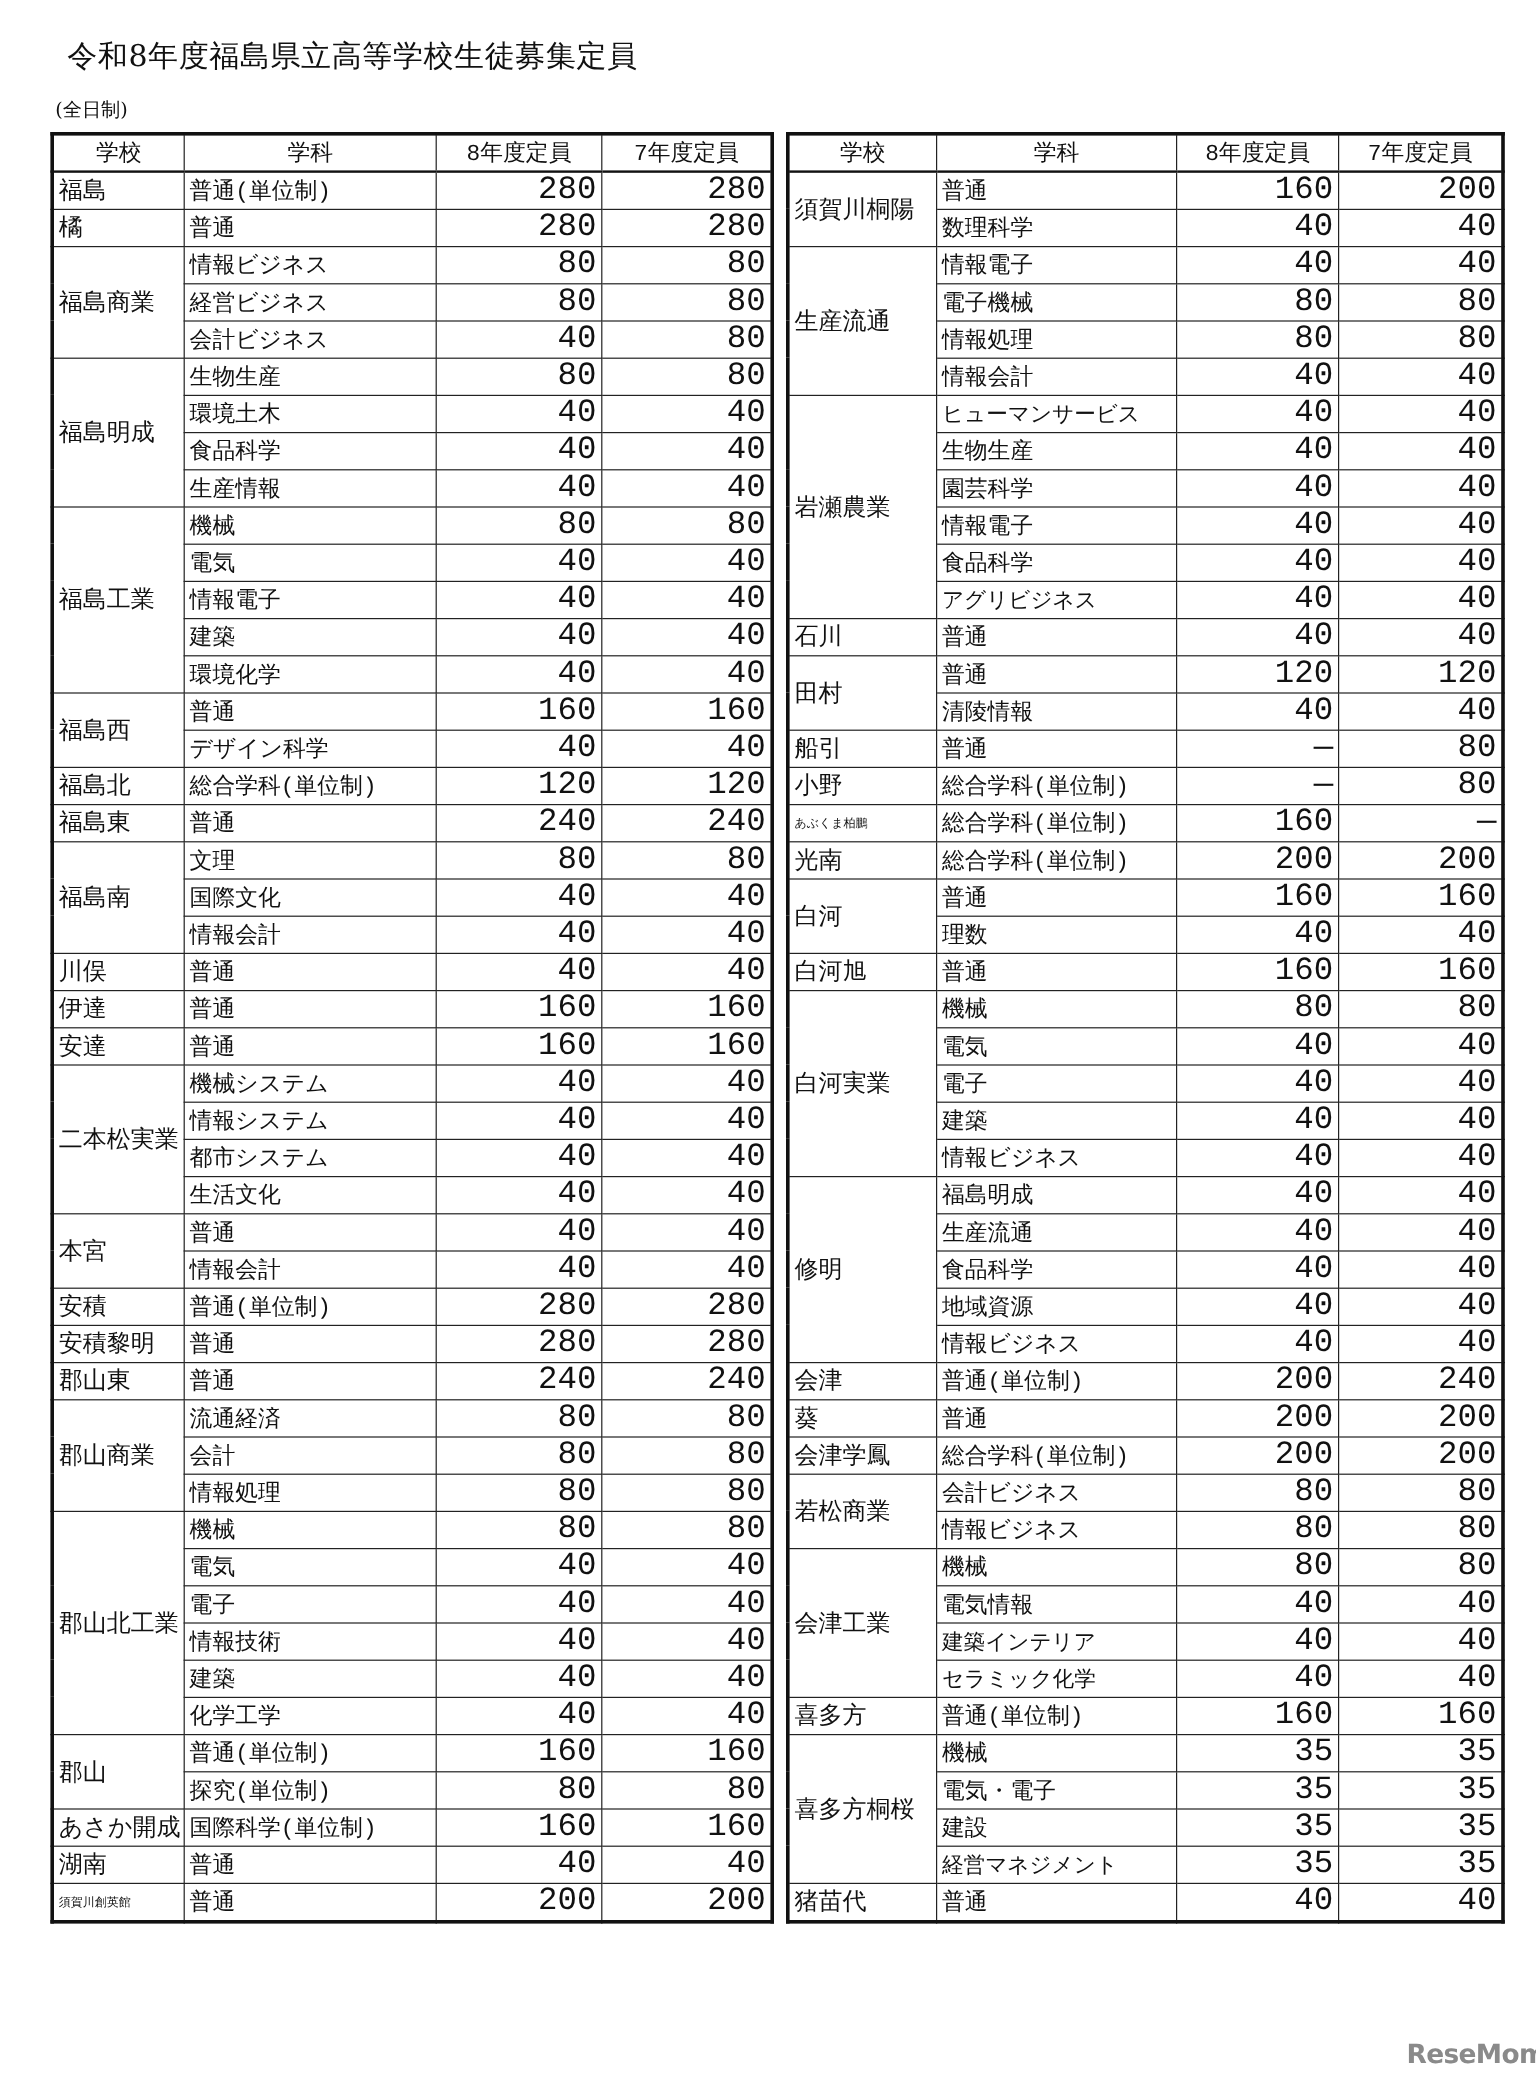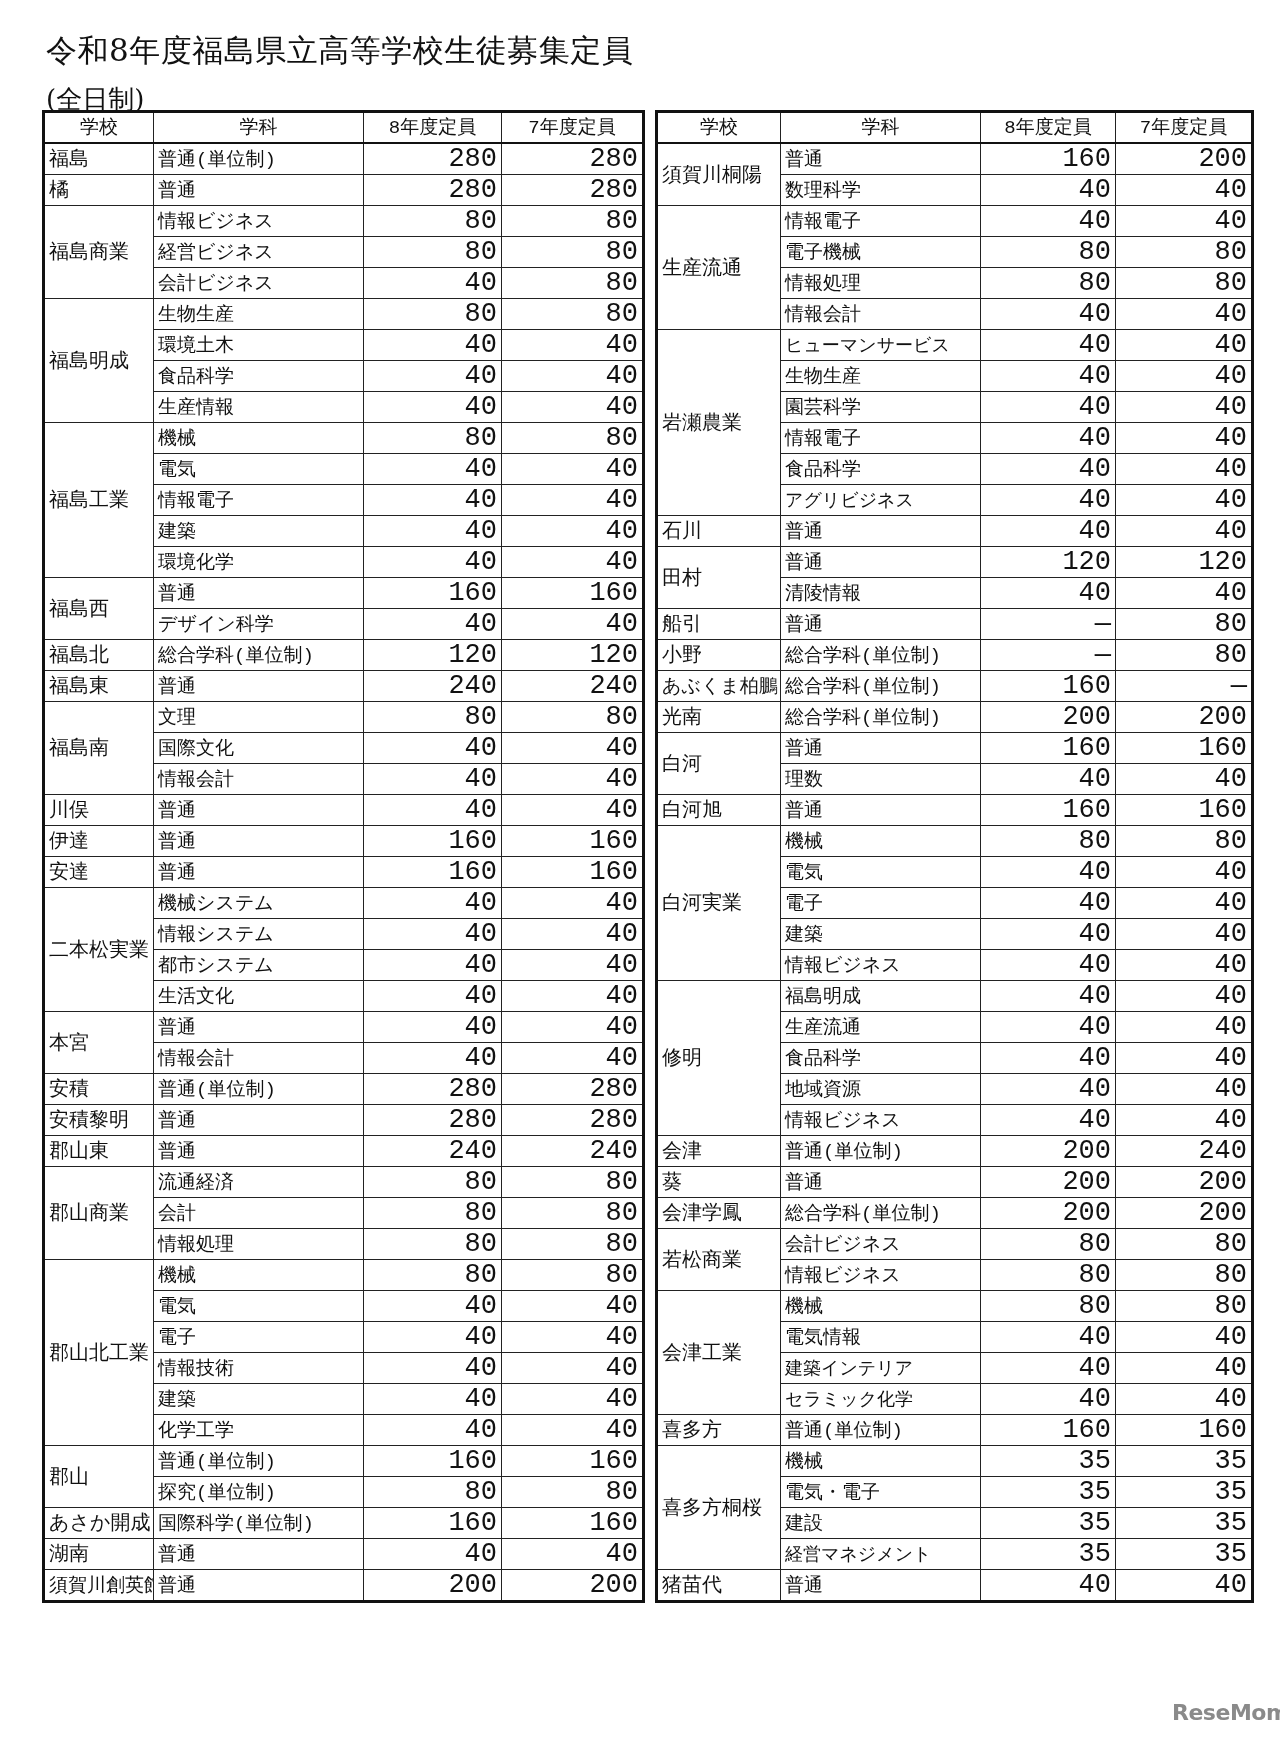--- a/index.html
+++ b/index.html
@@ -1,25 +1,25 @@
 <!DOCTYPE html>
 <html><head>
 <meta charset="utf-8">
 <style>
   html, body { margin:0; padding:0; background:#ffffff; }
   body { width:1280px; height:1740px; position:relative; overflow:hidden;
          font-family:"DejaVu Serif","Liberation Serif",serif; color:#111; }
-  .title { position:absolute; left:46px; top:30px; font-size:31px; letter-spacing:0.5px; white-space:nowrap; }
-  .subtitle { position:absolute; left:46px; top:82px; font-size:26px; white-space:nowrap; }
+  .title { position:absolute; left:56px; top:30px; font-size:25px; letter-spacing:0.5px; white-space:nowrap; }
+  .subtitle { position:absolute; left:46px; top:82px; font-size:16px; white-space:nowrap; }
   table.t { position:absolute; top:110px; border-collapse:collapse; border:3px solid #111; table-layout:fixed;font-family:Liberation Mono, monospace; }
   table.t td, table.t th { border:1.3px solid #222; padding:0 4px; height:31px; box-sizing:border-box;
         overflow:hidden; white-space:nowrap; font-weight:normal; }
   table.t th { font-size:19px; text-align:center; border-bottom:2px solid #111; }
   td.school { font-size:20px; vertical-align:middle; text-align:left; padding-left:3px; }
-  td.school.small { font-size:19px;margin-top:35px; }
+  td.school.small { font-size:10px;margin-top:35px; }
   td.dept { font-size:19px; text-align:left; padding-left:6px; }
   td.dept.kana { font-size:18px;margin-top:44px; }
   td.num { font-size:27px; text-align:right; padding-right:14px; line-height:30px; }
   #left { left:42px; width:600px; }
   #right { left:655px; width:596px; }
   .logo { position:absolute; left:1172px; top:1700px; font-family:"DejaVu Sans","Liberation Sans",sans-serif;
           font-weight:bold; font-size:22px; color:#8a8a8a; letter-spacing:-0.5px; }
 </style>
 </head>
 <body>

